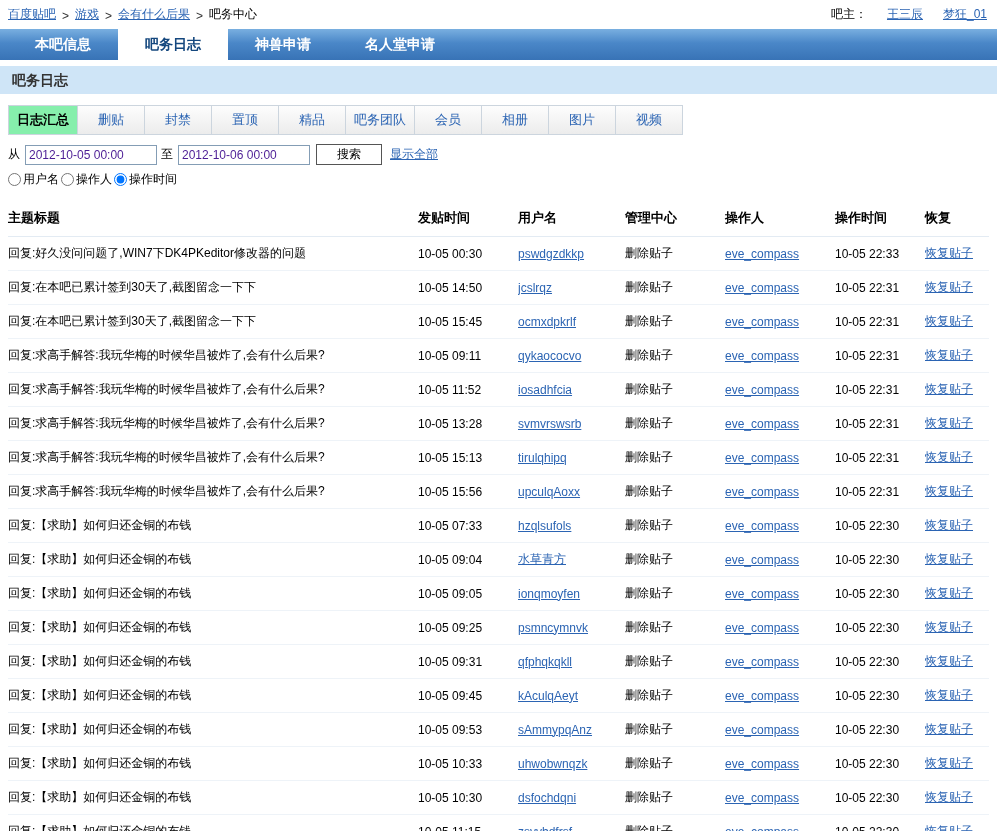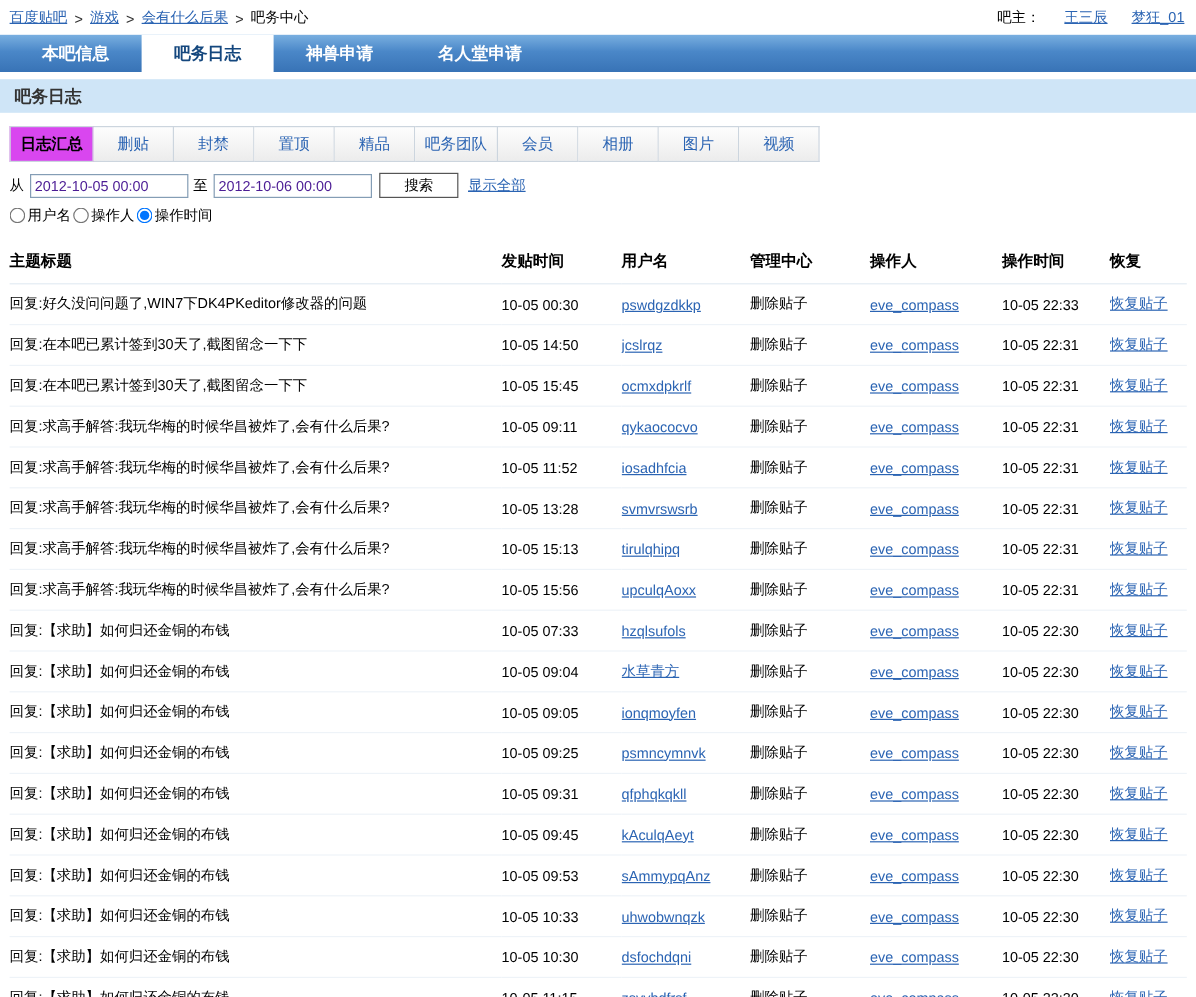--- a/index.html
+++ b/index.html
@@ -66,21 +66,21 @@
     text-align: center;
     padding: 5px 8px;
     border: 1px solid #ccd5de;
     border-left: none;
     background: linear-gradient(#fdfdfd, #ececec);
     color: #2b64b3;
     font-size: 13px;
     cursor: pointer;
   }
   .subtab:first-child { border-left: 1px solid #ccd5de; }
-  .subtab.active { background: #d946ef; color: #000; font-weight: bold; }
+  .subtab.active { background: #86efac; color: #000; font-weight: bold; }
 
   
   .filter-row { display: flex; align-items: center; gap: 4px; margin: 9px 8px 0 8px; }
   .filter-row label { margin-right: 1px; }
   input.date {
     width: 132px; height: 20px;
     border: 1px solid #849db5;
     font-size: 12px; padding: 1px 3px;
     font-family: inherit; color: #4c1d95;
   }

